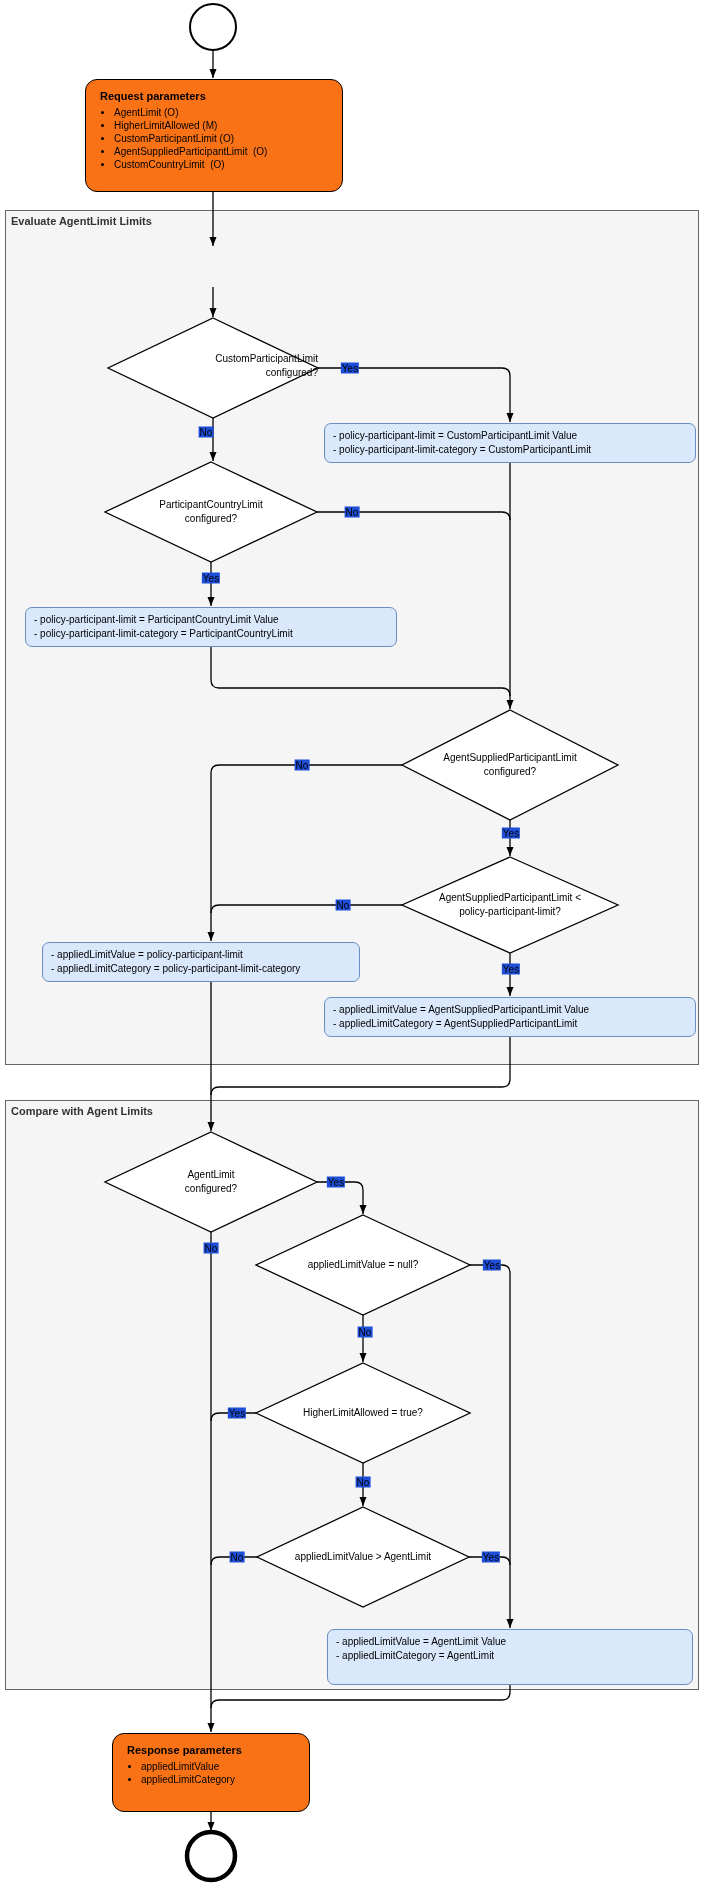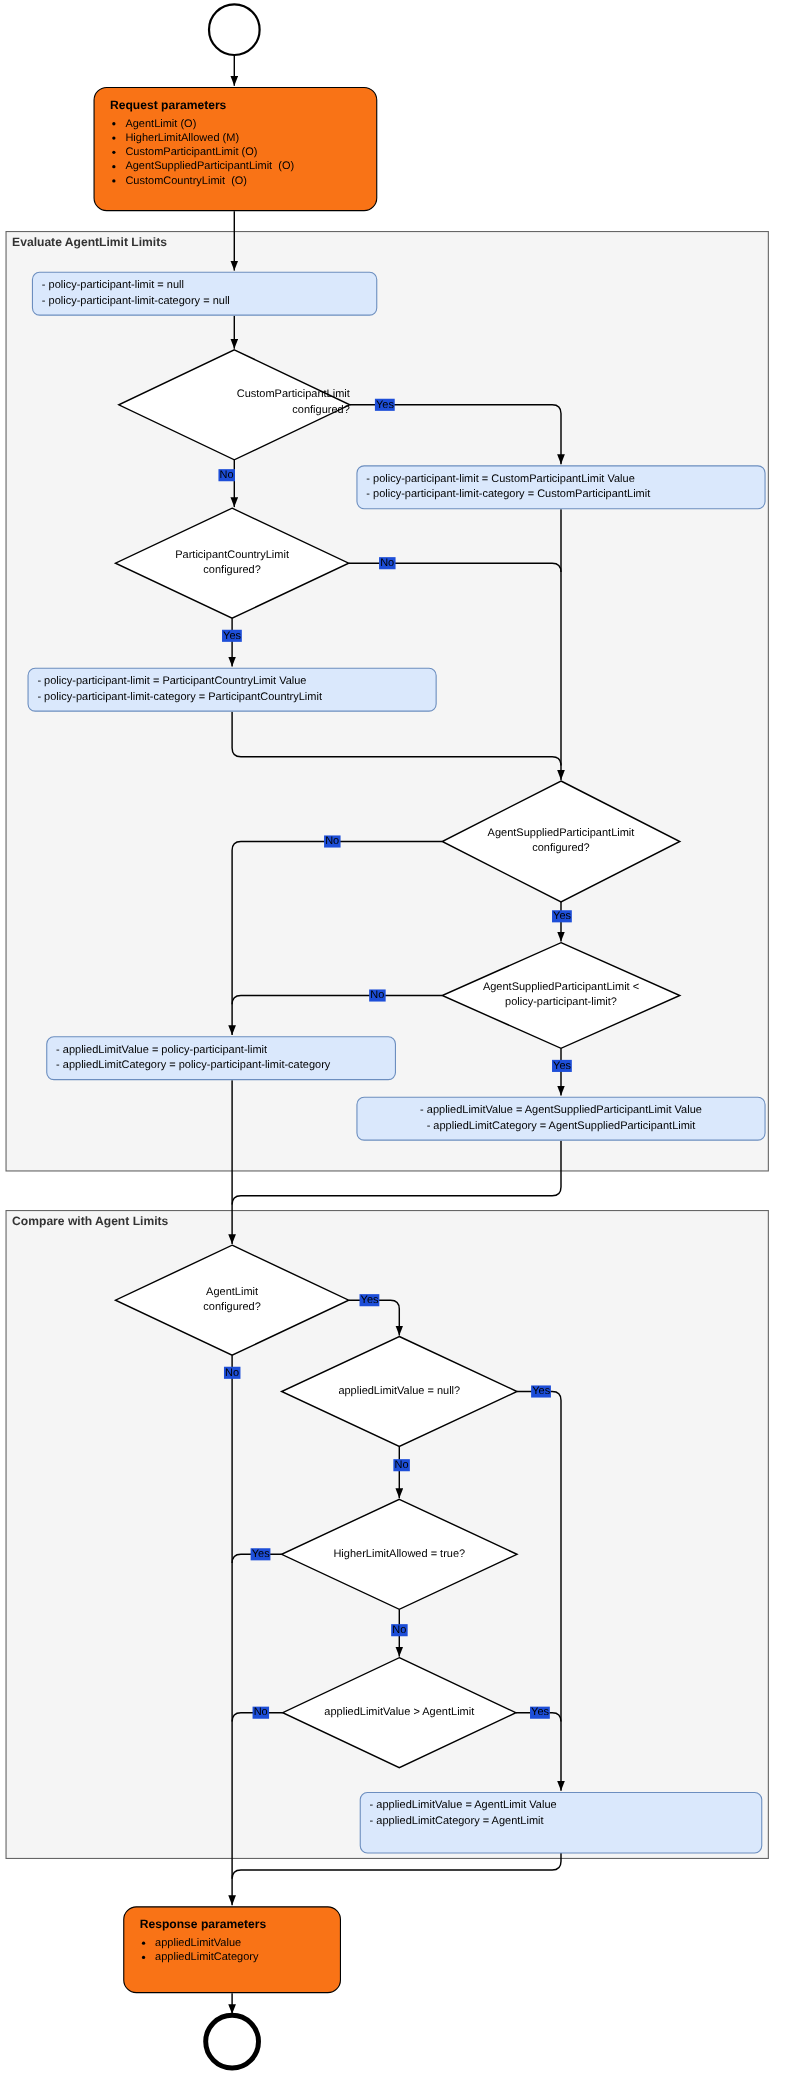--- a/index.html
+++ b/index.html
@@ -83,37 +83,33 @@
     <div class="param-title">Request parameters</div>
     <ul>
       <li>AgentLimit (O)</li>
       <li>HigherLimitAllowed (M)</li>
       <li>CustomParticipantLimit (O)</li>
       <li>AgentSuppliedParticipantLimit  (O)</li>
       <li>CustomCountryLimit  (O)</li>
     </ul>
   </div>
 
-  <div class="note" style="left:29px;top:247px;width:314px;height:40px;">
-    <div>- policy-participant-limit = null</div>
-    <div>- policy-participant-limit-category = null</div>
-  </div>
   <div class="note" style="left:324px;top:423px;width:372px;height:40px;">
     <div>- policy-participant-limit = CustomParticipantLimit Value</div>
     <div>- policy-participant-limit-category = CustomParticipantLimit</div>
   </div>
   <div class="note" style="left:25px;top:607px;width:372px;height:40px;">
     <div>- policy-participant-limit = ParticipantCountryLimit Value</div>
     <div>- policy-participant-limit-category = ParticipantCountryLimit</div>
   </div>
   <div class="note" style="left:42px;top:942px;width:318px;height:40px;">
     <div>- appliedLimitValue = policy-participant-limit</div>
     <div>- appliedLimitCategory = policy-participant-limit-category</div>
   </div>
-  <div class="note" style="left:324px;top:997px;width:372px;height:40px;text-align:center;">
+  <div class="note" style="left:324px;top:997px;width:372px;height:40px;">
     <div>- appliedLimitValue = AgentSuppliedParticipantLimit Value</div>
     <div>- appliedLimitCategory = AgentSuppliedParticipantLimit</div>
   </div>
   <div class="note" style="left:327px;top:1629px;width:366px;height:56px;">
     <div>- appliedLimitValue = AgentLimit Value</div>
     <div>- appliedLimitCategory = AgentLimit</div>
   </div>
 
   <div class="dt" style="left:108px;top:352px;text-align:right;">
     <div>CustomParticipantLimit</div>

